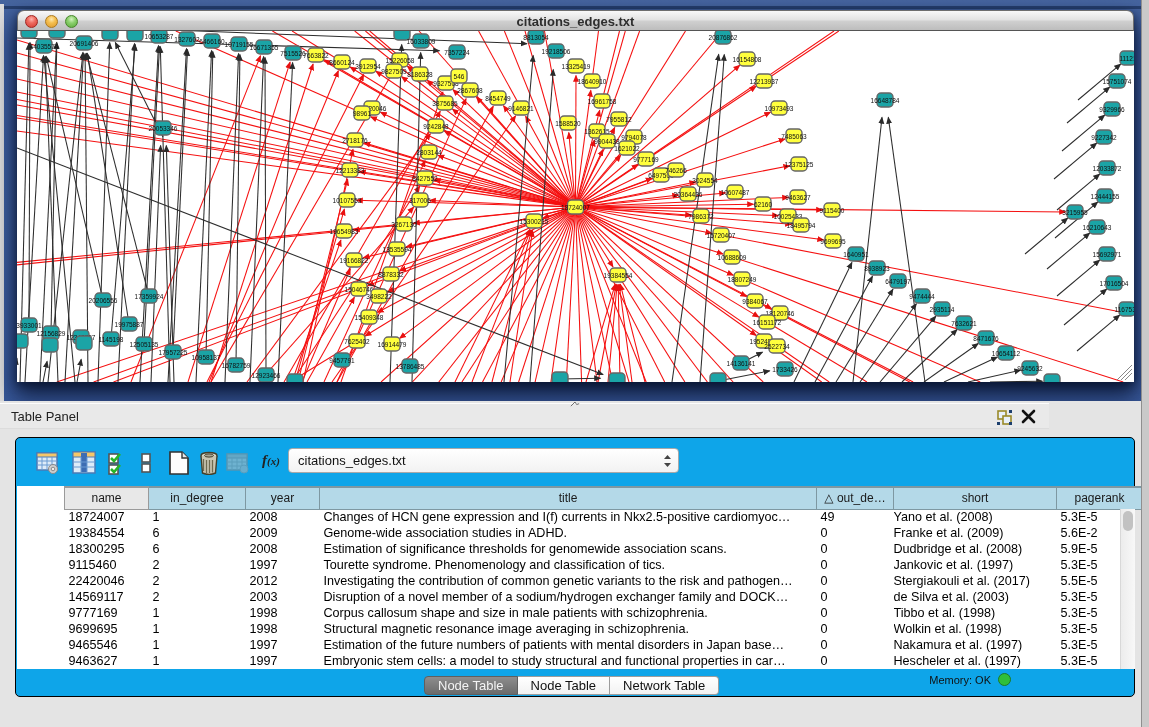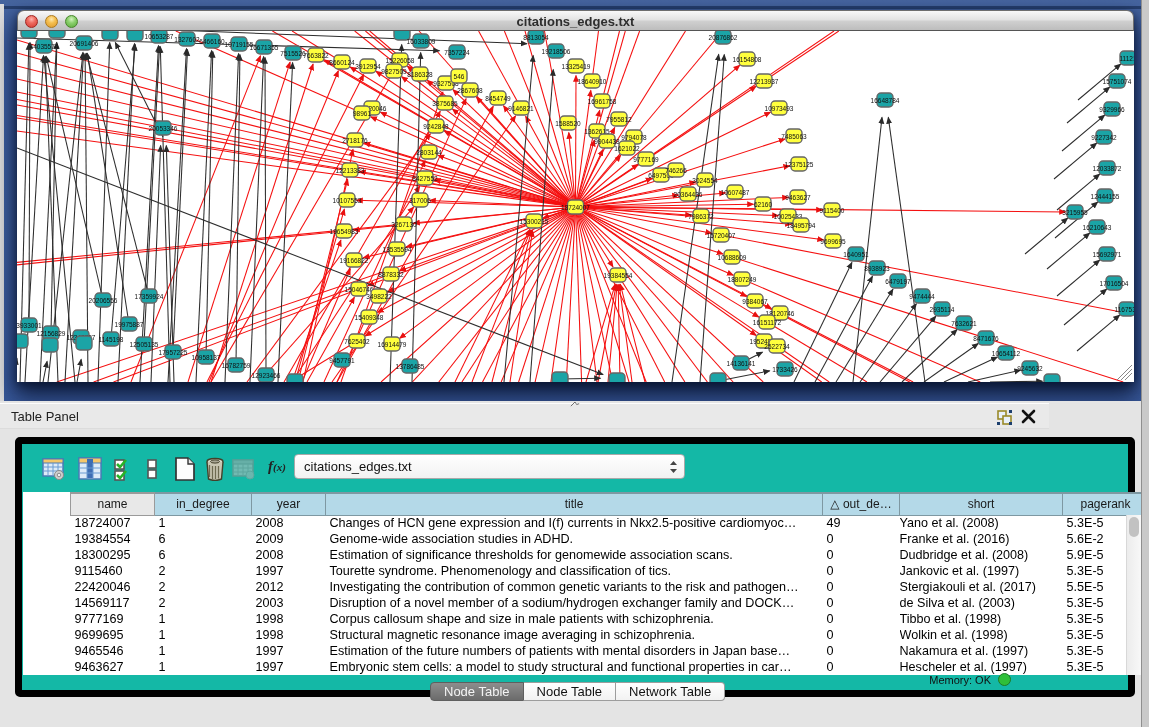--- a/index.html
+++ b/index.html
@@ -23,21 +23,21 @@
 .tl { position:absolute; top:4px; width:13px; height:13px; border-radius:50%; }
 #tl-r { left:7px; background:radial-gradient(circle at 50% 30%, #ffb3ad 0%, #ee6b60 40%, #d33a30 100%); border:1px solid #a02622;}
 #tl-y { left:27px; background:radial-gradient(circle at 50% 30%, #ffe9b0 0%, #f5bf4f 40%, #dd9a2e 100%); border:1px solid #ad7a1e;}
 #tl-g { left:47px; background:radial-gradient(circle at 50% 30%, #d4f2c0 0%, #8cd06e 40%, #5aab3a 100%); border:1px solid #47862b;}
 
 
 #tpanel { position:absolute; left:0; top:401px; width:1149px; height:326px; background:#e4e4e4; }
 #tpanel-bar { position:absolute; left:0; top:2px; width:1049px; height:26px; background:#e9e9e9; border-top:1px solid #fdfdfd; border-bottom:1px solid #dcdcdc;text-align:center;}
 #tpanel-bar .lbl { position:absolute; left:11px; top:5px; font-size:13px; color:#222; }
 #grip { position:absolute; left:570px; top:-2px; width:10px; height:5px; }
-#inner { position:absolute; left:15px; top:36px; width:1120px; height:260px; background:#14b8a6; border:7px solid #000000; border-radius:5px; }
+#inner { position:absolute; left:15px; top:36px; width:1120px; height:260px; background:#0ea5e9; border:1px solid #000000; border-radius:5px; }
 
 
 #toolbar { position:absolute; left:0px; top:8px; height:28px; width:100%; }
 .ticon { position:absolute; top:5px; }
 #combo { position:absolute; left:272px; top:2px; width:391px; height:25px; background:linear-gradient(180deg,#ffffff,#f2f2f2); border:1px solid #a9a9a9; border-radius:4px; font-size:13px; color:#111; line-height:23px; padding-left:9px; }
 
 
 #tblwrap { position:absolute; left:1px; top:48px; width:1104px; height:183px; background:#fff; }
 table { border-collapse:collapse; table-layout:fixed; width:1078px; font-size:12.6px;margin-left:47px; }
 th { height:22px; background:#b4d9e8; border:1px solid #7e98a2; border-top:2px solid #7e98a2; font-size:12px; font-weight:normal; color:#1a1a1a; text-align:center; padding:0; overflow:hidden; white-space:nowrap; }
@@ -681,21 +681,21 @@
                 <td class="c4">49</td>
                 <td class="c5">Yano et al. (2008)</td>
                 <td class="c6">5.3E-5</td>
               </tr>
 <tr>
                 <td class="c0">19384554</td>
                 <td class="c1">6</td>
                 <td class="c2">2009</td>
                 <td class="c3">Genome-wide association studies in ADHD.</td>
                 <td class="c4">0</td>
-                <td class="c5">Franke et al. (2016)</td>
+                <td class="c5">Franke et al. (2009)</td>
                 <td class="c6">5.6E-2</td>
               </tr>
 <tr>
                 <td class="c0">18300295</td>
                 <td class="c1">6</td>
                 <td class="c2">2008</td>
                 <td class="c3">Estimation of significance thresholds for genomewide association scans.</td>
                 <td class="c4">0</td>
                 <td class="c5">Dudbridge et al. (2008)</td>
                 <td class="c6">5.9E-5</td>

